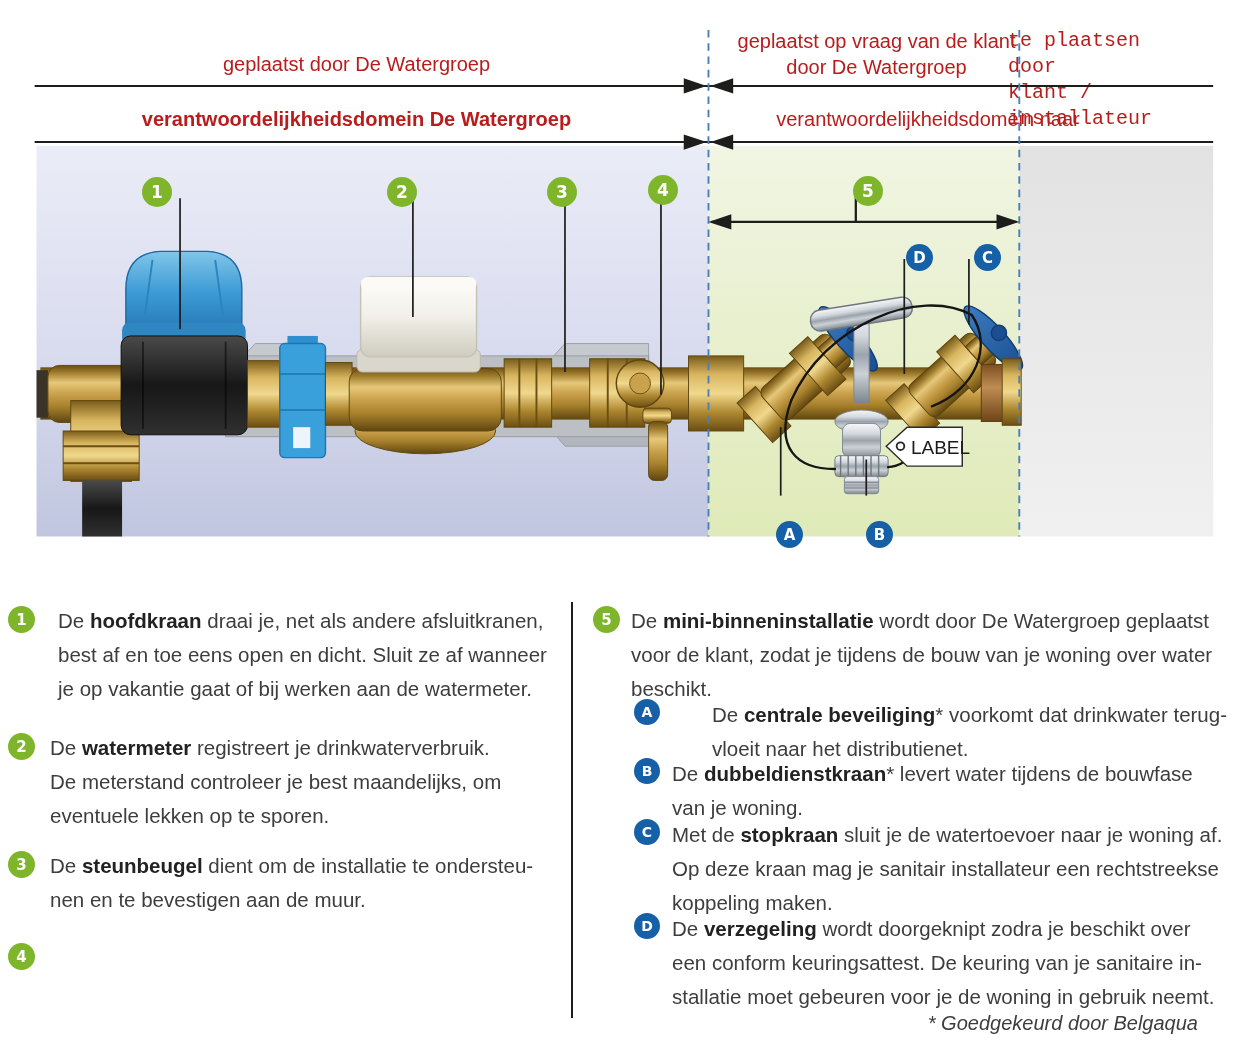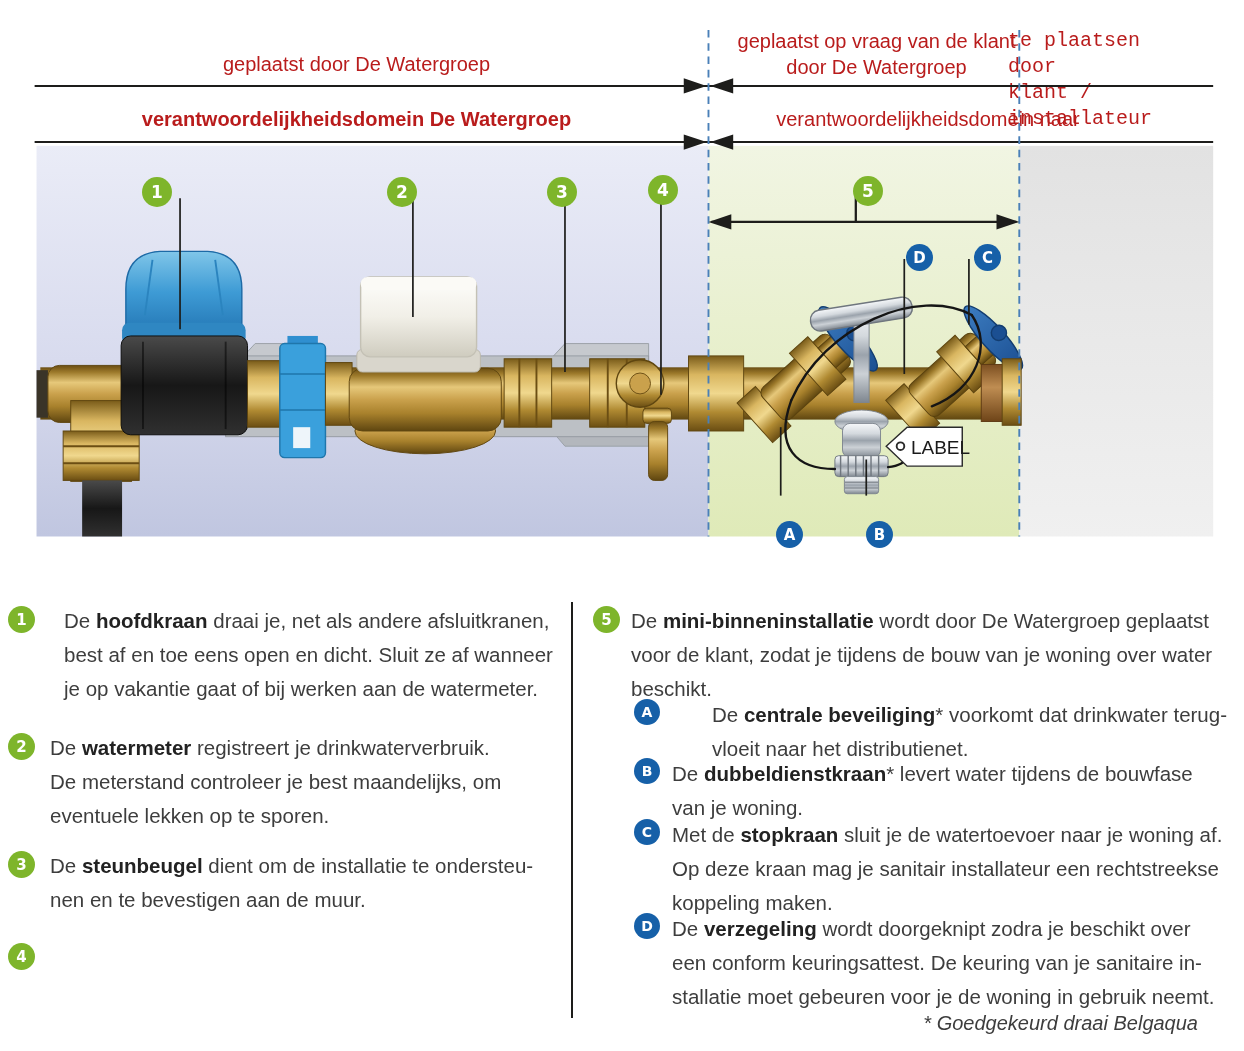--- a/index.html
+++ b/index.html
@@ -266,21 +266,21 @@
   <div class="gc sz30" style="left:387px;top:177px;">2</div>
   <div class="gc sz30" style="left:547px;top:177px;">3</div>
   <div class="gc sz30" style="left:648px;top:175px;">4</div>
   <div class="gc sz30" style="left:853px;top:176px;">5</div>
   <div class="bc sz27" style="left:906px;top:244px;">D</div>
   <div class="bc sz27" style="left:974px;top:244px;">C</div>
   <div class="bc sz27" style="left:776px;top:521px;">A</div>
   <div class="bc sz27" style="left:866px;top:521px;">B</div>
 
   <div class="gc sz27" style="left:8px;top:606px;">1</div>
-  <div class="item" style="left:64px;top:604px;width:520px;"><span>De </span><b>hoofdkraan</b><span> draai je, net als andere afsluitkranen,
+  <div class="item" style="left:58px;top:604px;width:520px;"><span>De </span><b>hoofdkraan</b><span> draai je, net als andere afsluitkranen,
 best af en toe eens open en dicht. Sluit ze af wanneer
 je op vakantie gaat of bij werken aan de watermeter.</span></div>
 
   <div class="gc sz27" style="left:8px;top:733px;">2</div>
   <div class="item" style="left:50px;top:731px;width:520px;"><span>De </span><b>watermeter</b><span> registreert je drinkwaterverbruik.
 De meterstand controleer je best maandelijks, om
 eventuele lekken op te sporen.</span></div>
 
   <div class="gc sz27" style="left:8px;top:851px;">3</div>
   <div class="item" style="left:50px;top:849px;width:520px;"><span>De </span><b>steunbeugel</b><span> dient om de installatie te ondersteu-
@@ -306,14 +306,14 @@
   <div class="bc sz26" style="left:634px;top:819px;">C</div>
   <div class="item" style="left:672px;top:818px;width:560px;"><span>Met de </span><b>stopkraan</b><span> sluit je de watertoevoer naar je woning af.
 Op deze kraan mag je sanitair installateur een rechtstreekse
 koppeling maken.</span></div>
 
   <div class="bc sz26" style="left:634px;top:913px;">D</div>
   <div class="item" style="left:672px;top:912px;width:560px;"><span>De </span><b>verzegeling</b><span> wordt doorgeknipt zodra je beschikt over
 een conform keuringsattest. De keuring van je sanitaire in-
 stallatie moet gebeuren voor je de woning in gebruik neemt.</span></div>
 
-  <div class="footnote" style="left:700px;top:1012px;width:498px;">* Goedgekeurd draai Belgaqua</div>
+  <div class="footnote" style="left:700px;top:1012px;width:498px;">* Goedgekeurd door Belgaqua</div>
 </div>
 
 </body></html>

